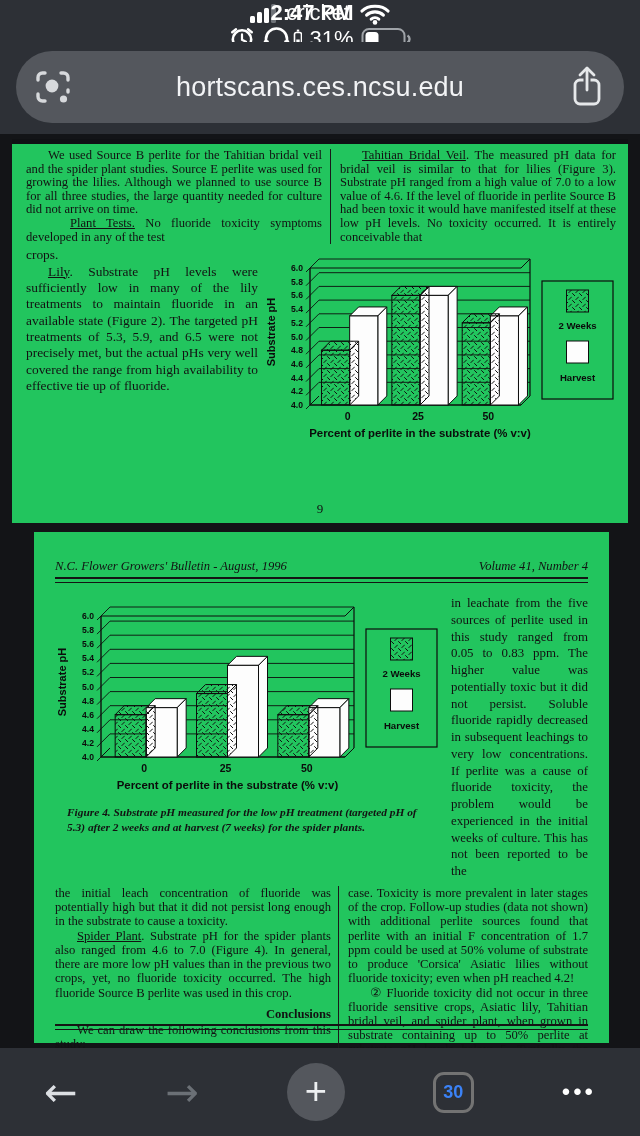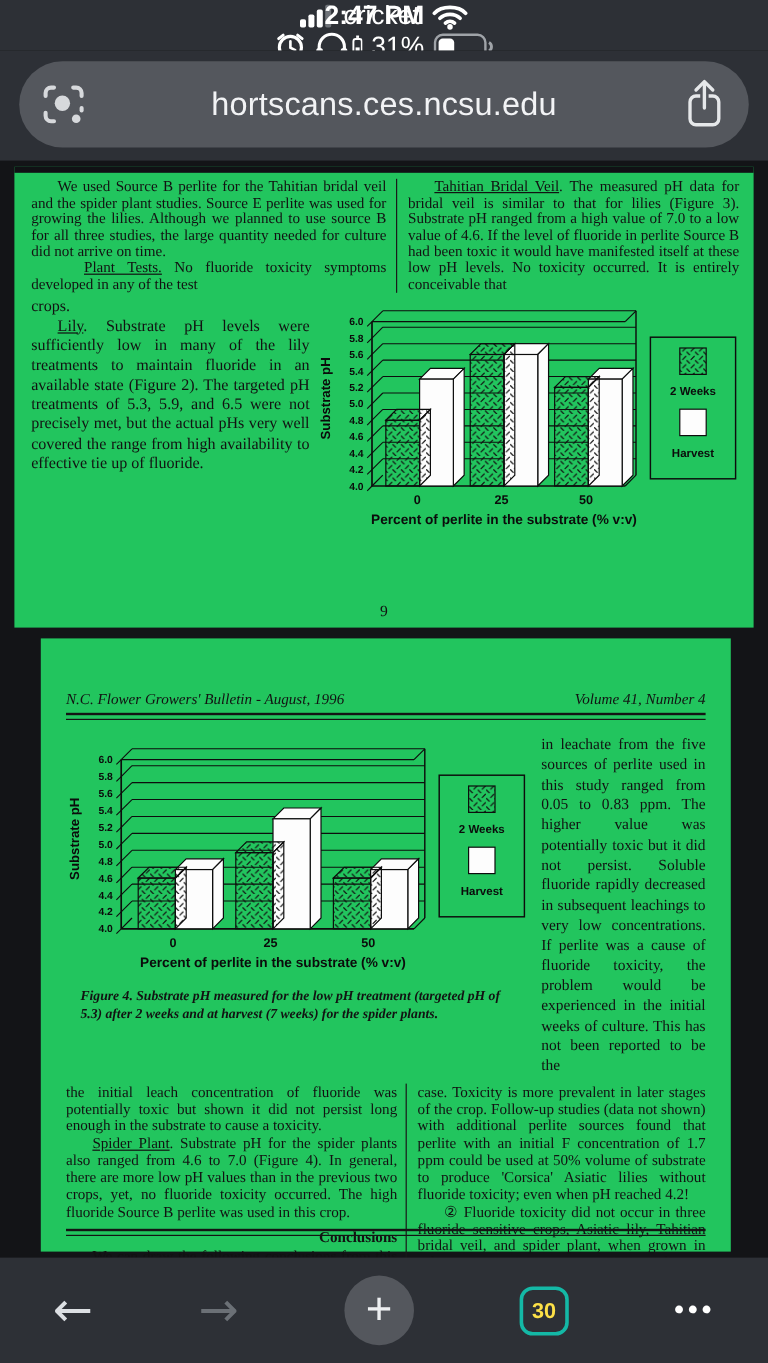--- a/index.html
+++ b/index.html
@@ -35,41 +35,41 @@
   .indent{text-indent:22px;margin:0;}
   .noindent{text-indent:0;margin:0;}
   .hd{font-weight:normal;text-decoration:underline;margin-left:22px;}
   .hdu{text-decoration:underline;}
   .p1mid{display:flex;margin-top:3px;}
   .p1mid-left{width:233px;font-size:13.4px;line-height:1.22;text-align:justify;}
   .chartcol{flex:1;padding-left:6px;}
   .caption{font-weight:bold;font-style:italic;font-size:11.4px;line-height:1.28;margin-top:4px;text-align:left;}
   .pagenum{position:absolute;bottom:6px;left:0;right:0;text-align:center;font-size:13px;}
   
-  .p2-inner{padding:17px 21px;position:relative;height:100%;box-sizing:border-box;}
+  .p2-inner{padding:0 21px;position:relative;height:100%;box-sizing:border-box;}
   .p2head{display:flex;justify-content:space-between;font-style:italic;font-size:12.6px;padding-top:27px;}
   .dbl{border-top:2.5px solid #141414;border-bottom:1.5px solid #141414;height:3px;margin-top:3px;}
   .figrow{display:flex;margin-top:12px;}
   .figleft{width:392px;}
   .sidecol{flex:1;font-size:12.9px;line-height:1.3;text-align:justify;padding-left:4px;}
   .p2cols{display:flex;margin-top:6px;}
   .p2col-l{width:276px;padding-right:7px;border-right:1px solid #1a1a1a;font-size:12.6px;line-height:1.13;text-align:justify;}
   .p2col-r{flex:1;padding-left:9px;font-size:12.6px;line-height:1.13;text-align:justify;}
   .conc-head{text-align:right;font-weight:bold;margin:7px 0 2px 0;}
   .p2rule{position:absolute;bottom:13px;left:21px;right:21px;}
   
   .toolbar{position:absolute;bottom:0;left:0;width:640px;height:88px;background:#2d3036;
            display:flex;align-items:center;justify-content:space-around;}
   .tb-btn{display:flex;align-items:center;justify-content:center;}
   .arrow{font-size:40px;color:#dcdfe3;font-family:"DejaVu Sans",sans-serif;line-height:1;}
   .arrow.dis{color:#6b7076;}
   .pluscirc{width:58px;height:58px;border-radius:50%;background:#54575d;display:flex;align-items:center;justify-content:center;}
   .pluscirc span{font-size:38px;color:#edeff1;line-height:1;margin-top:-3px;}
-  .tabbox{width:35px;height:35px;border:3px solid #14b8a6;border-radius:11px;display:flex;align-items:center;justify-content:center;
-          color:#fde047;font-size:18px;font-weight:bold;}
+  .tabbox{width:35px;height:35px;border:3px solid #737373;border-radius:11px;display:flex;align-items:center;justify-content:center;
+          color:#3b82f6;font-size:18px;font-weight:bold;}
   .dots{color:#fff;font-size:24px;letter-spacing:3px;}
   svg text{font-family:"Liberation Sans",sans-serif;}
 </style>
 </head>
 <body>
 
 <div class="statusbar">
   <div class="sb-left">
     <span class="sig">
         <i></i>
@@ -338,21 +338,21 @@
             </svg>
           <div class="caption" style="width:368px;margin-left:12px">Figure 4.  Substrate pH measured for the low pH treatment (targeted pH of 5.3) after 2 weeks and at harvest (7 weeks) for the spider plants.</div>
         </div>
         <div class="sidecol">
           <p class="noindent">in leachate from the five sources of perlite used in this study ranged from 0.05 to 0.83 ppm. The higher value was potentially toxic but it did not persist. Soluble fluoride rapidly decreased in subsequent leachings to very low concentrations. If perlite was a cause of fluoride toxicity, the problem would be experienced in the initial weeks of culture. This has not been reported to be the</p>
         </div>
       </div>
 
       <div class="p2cols">
         <div class="p2col-l">
-          <p class="noindent">the initial leach concentration of fluoride was potentially toxic but shown it did not persist long enough in the substrate to cause a toxicity.</p>
+          <p class="noindent">the initial leach concentration of fluoride was potentially high but that it did not persist long enough in the substrate to cause a toxicity.</p>
           <p class="indent"><span class="hdu">Spider Plant</span><span>.  Substrate pH for the spider plants also ranged from 4.6 to 7.0 (Figure 4). In general, there are more low pH values than in the previous two crops, yet, no fluoride toxicity occurred. The high fluoride Source B perlite was used in this crop.</span></p>
           <div class="conc-head">Conclusions</div>
           <p class="indent">We can draw the following conclusions from this study:</p>
 
         </div>
         <div class="p2col-r">
           <p class="noindent">case. Toxicity is more prevalent in later stages of the crop.  Follow-up studies (data not shown) with additional perlite sources found that perlite with an initial F concentration of 1.7 ppm could be used at 50% volume of substrate to produce 'Corsica' Asiatic lilies without fluoride toxicity; even when pH reached 4.2!</p>
           <p class="indent">② Fluoride toxicity did not occur in three fluoride sensitive crops, Asiatic lily, Tahitian bridal veil, and spider plant, when grown in substrate containing up to 50% perlite at substrate pH levels below 5. Typically the substrate pH level would be 5.5 of higher and perlite would not exceed 25% by volume. Clearly, fluoride toxicity does not stem from these sources of perlite.</p>
         </div>
       </div>

